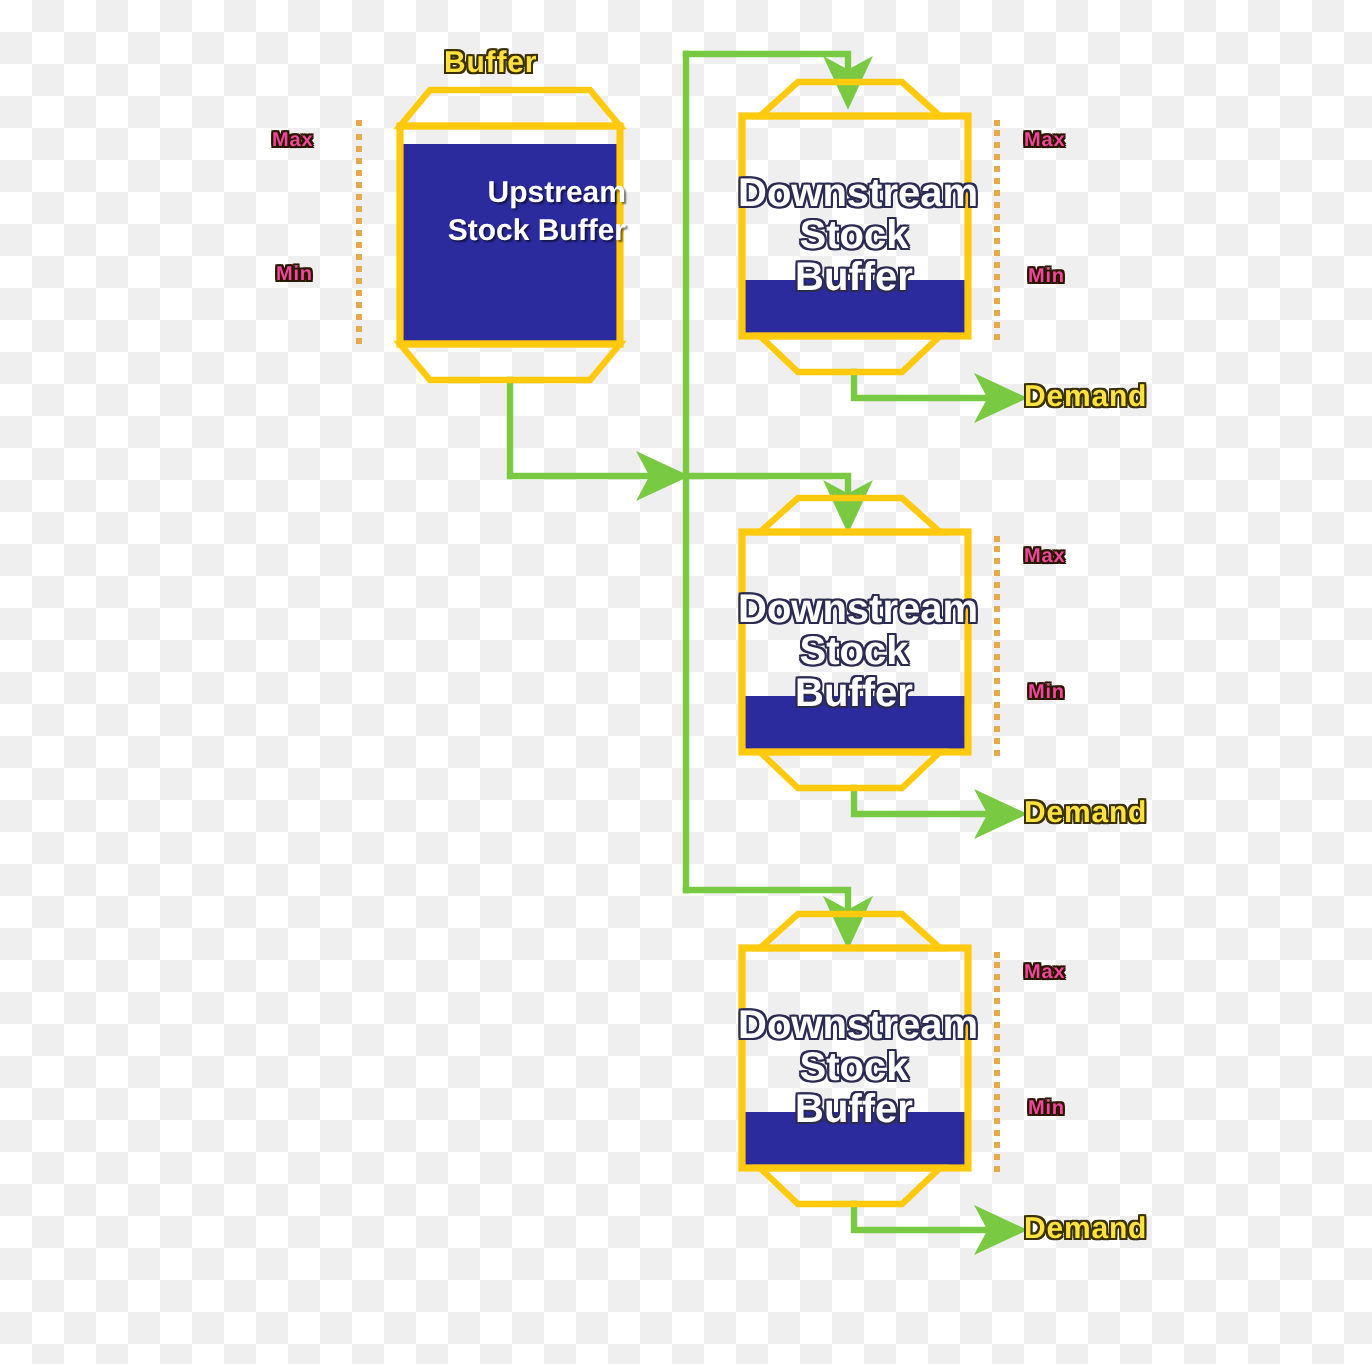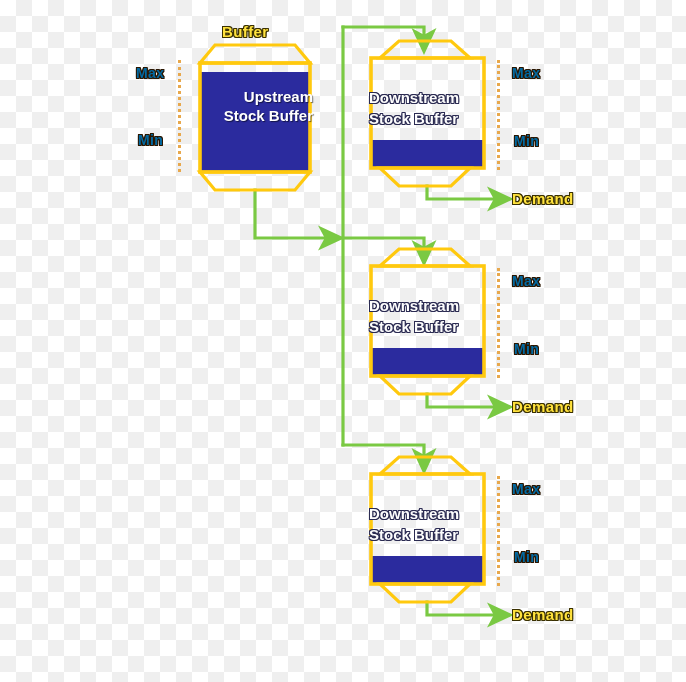--- a/index.html
+++ b/index.html
@@ -48,22 +48,22 @@
     letter-spacing: 0.4px;
     text-shadow:
       -1px -1px 0 #3a3000, 1px -1px 0 #3a3000,
       -1px  1px 0 #3a3000, 1px  1px 0 #3a3000,
        0px -1px 0 #3a3000, 0px  1px 0 #3a3000,
       -1px  0px 0 #3a3000, 1px  0px 0 #3a3000;
   }
 
   
   .label-orange {
-    color: #0369a1;
-    font-size: 14px;
+    color: #ec4899;
+    font-size: 10px;
     letter-spacing: 0.4px;
     text-shadow:
       -1px -1px 0 #2a1600, 1px -1px 0 #2a1600,
       -1px  1px 0 #2a1600, 1px  1px 0 #2a1600,
        0px -1px 0 #2a1600, 0px  1px 0 #2a1600,
       -1px  0px 0 #2a1600, 1px  0px 0 #2a1600;
   }
 
   
   .buffer-text-up {
@@ -74,23 +74,23 @@
     font-size: 15px;
     font-weight: bold;
     line-height: 19px;
     text-shadow: 1px 1px 1px rgba(0,0,0,0.55);
   }
 
   
   .buffer-text-down {
     position: absolute;
     width: 116px;
-    text-align: left;
+    text-align: center;
     color: #fdfdfd;
-    font-size: 15px;
+    font-size: 20px;
     font-weight: bold;
     line-height: 21px;
     text-shadow:
       -1px -1px 0 #2b2b52, 1px -1px 0 #2b2b52,
       -1px  1px 0 #2b2b52, 1px  1px 0 #2b2b52,
        0px -1px 0 #2b2b52, 0px  1px 0 #2b2b52,
       -1px  0px 0 #2b2b52, 1px  0px 0 #2b2b52;
   }
 
   .dotline {

